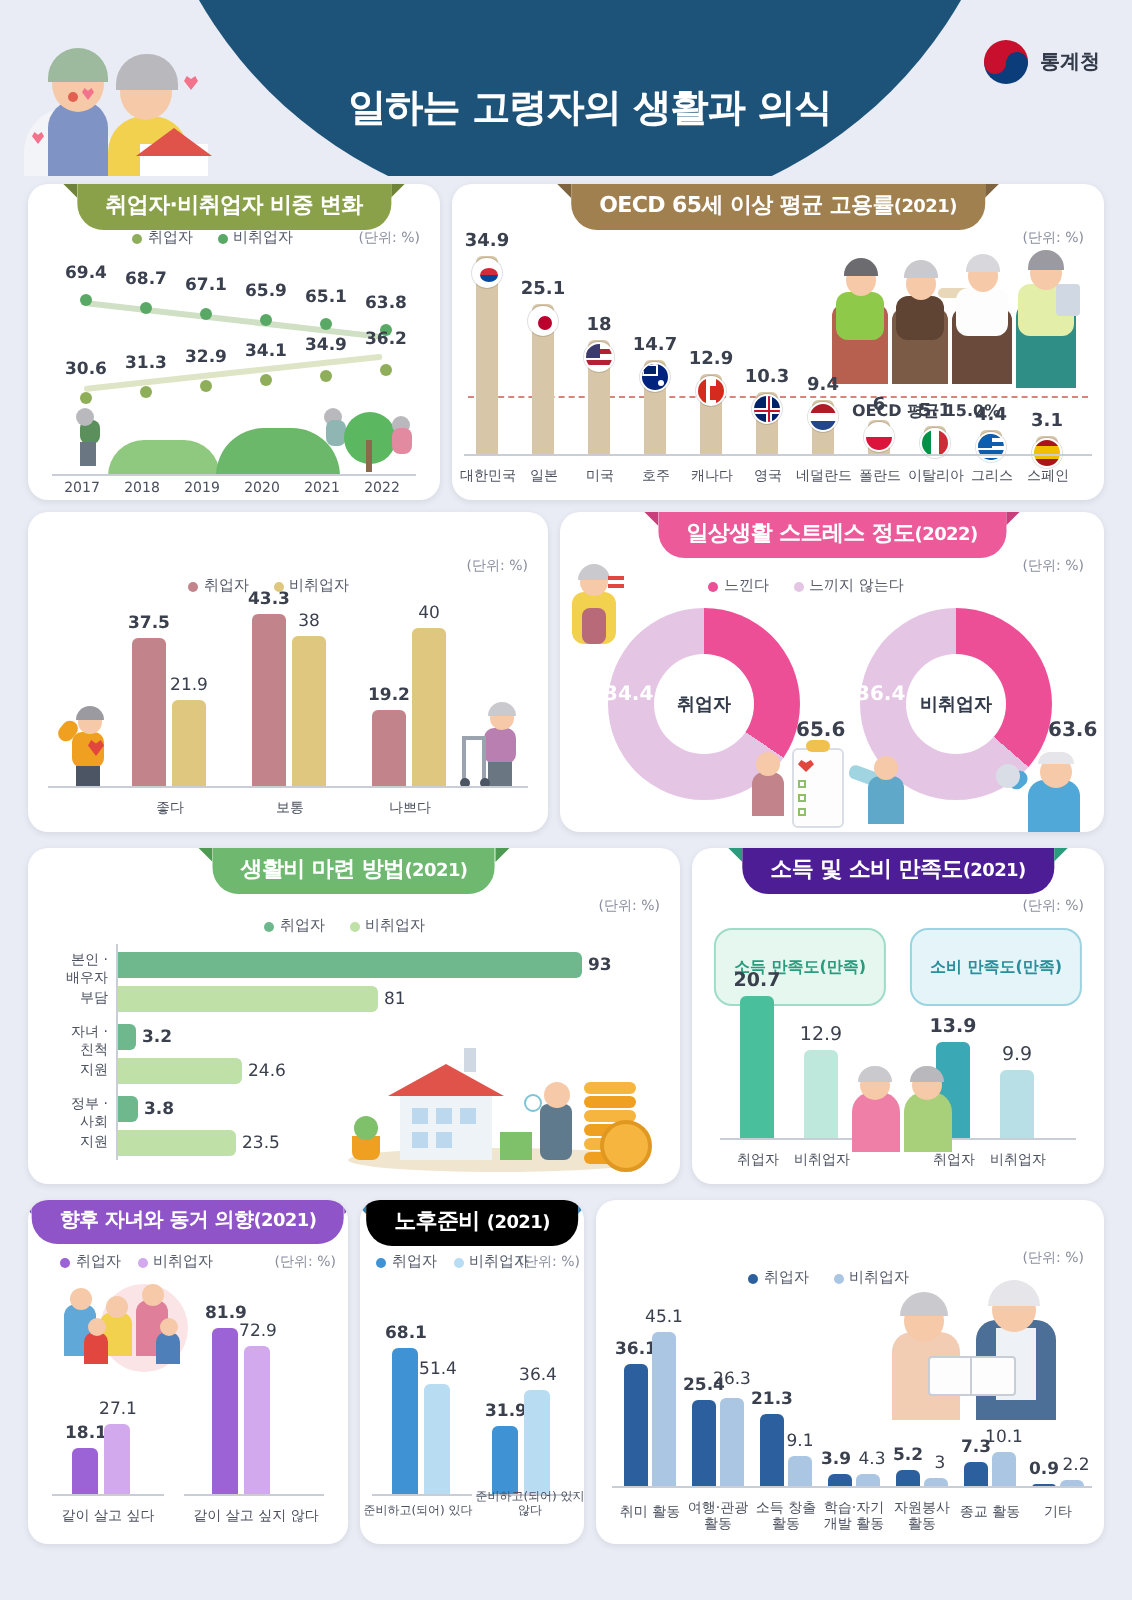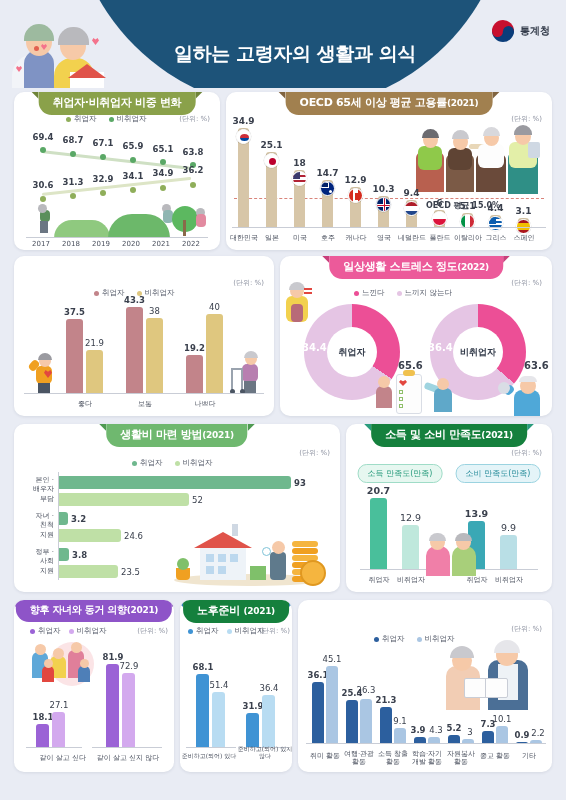--- a/index.html
+++ b/index.html
@@ -107,38 +107,38 @@
 
   
   #c5 { left:14px; top:424px; width:326px; height:168px; }
   #c5 .ribbon { background:#6fb86f; }
   #c5 .ribbon::before, #c5 .ribbon::after { background:#4f9a52; clip-path: polygon(0 0,100% 0,100% 100%); }
   #c5 .ribbon::after { clip-path: polygon(0 0,100% 0,0 100%); }
   .hlabel { position:absolute; font-size:7px; color:#4a505e; text-align:right; line-height:1.35; width:36px; }
 
   
   #c6 { left:346px; top:424px; width:206px; height:168px; }
-  #c6 .ribbon { background:#15803d; }
+  #c6 .ribbon { background:#4c1d95; }
   #c6 .ribbon::before, #c6 .ribbon::after { background:#2a9c7d; clip-path: polygon(0 0,100% 0,100% 100%); }
   #c6 .ribbon::after { clip-path: polygon(0 0,100% 0,0 100%); }
   .subpanel { position:absolute; top:28px; height:130px; background:#fff;
     border-radius:8px; }
   .chip { position:absolute; top:6px; left:50%; transform:translateX(-50%);
-    padding:3px 9px; border-radius:9px; font-size:8px; font-weight:normal;
+    padding:13px 9px; border-radius:9px; font-size:8px; font-weight:bold;
     white-space:nowrap; }
 
   
   #c7 { left:14px; top:600px; width:160px; height:172px; }
   #c7 .ribbon { background:#8e54c8; }
   #c7 .ribbon::before, #c7 .ribbon::after { background:#7038ac; clip-path: polygon(0 0,100% 0,100% 100%); }
   #c7 .ribbon::after { clip-path: polygon(0 0,100% 0,0 100%); }
 
   
   #c8 { left:180px; top:600px; width:112px; height:172px; }
-  #c8 .ribbon { background:#15803d; }
+  #c8 .ribbon { background:#000000; }
   #c8 .ribbon::before, #c8 .ribbon::after { background:#2f7fb4; clip-path: polygon(0 0,100% 0,100% 100%); }
   #c8 .ribbon::after { clip-path: polygon(0 0,100% 0,0 100%); }
 
   
   #c9 { left:298px; top:600px; width:254px; height:172px; }
   #c9 .ribbon { background:#214a7a; }
   #c9 .ribbon::before, #c9 .ribbon::after { background:#15314f; clip-path: polygon(0 0,100% 0,100% 100%); }
   #c9 .ribbon::after { clip-path: polygon(0 0,100% 0,0 100%); }
 
   
@@ -485,21 +485,21 @@
   <div class="axis" style="left:44px; top:48px; width:1px; height:108px;"></div>
 
   <div class="hlabel" style="left:4px; top:52px;">
     <div>본인 ·</div>
     <div>배우자</div>
     <div>부담</div>
   </div>
   <div class="hbar" style="left:45px; top:52px; width:232px; height:13px; background:#6fb88e;"></div>
   <div class="vnum b" style="left:280px; top:54px; width:30px; text-align:left;">93</div>
   <div class="hbar" style="left:45px; top:69px; width:130px; height:13px; background:#bfe0a6;"></div>
-  <div class="vnum" style="left:178px; top:71px; width:30px; text-align:left;">52</div>
+  <div class="vnum" style="left:178px; top:71px; width:30px; text-align:left;">81</div>
 
   <div class="hlabel" style="left:4px; top:88px;">
     <div>자녀 ·</div>
     <div>친척</div>
     <div>지원</div>
   </div>
   <div class="hbar" style="left:45px; top:88px; width:9px; height:13px; background:#6fb88e;"></div>
   <div class="vnum b" style="left:57px; top:90px; width:30px; text-align:left;">3.2</div>
   <div class="hbar" style="left:45px; top:105px; width:62px; height:13px; background:#bfe0a6;"></div>
   <div class="vnum" style="left:110px; top:107px; width:30px; text-align:left;">24.6</div>
@@ -613,21 +613,21 @@
   <div class="bar" style="left:38px; bottom:24px; height:36px; width:13px; background:#d3a9ee;"></div>
   <div class="vnum" style="left:31px; bottom:62px; width:28px;">27.1</div>
 
   <div class="bar" style="left:92px; bottom:24px; height:84px; width:13px; background:#9b63d6;"></div>
   <div class="vnum b" style="left:85px; bottom:110px; width:28px;">81.9</div>
   <div class="bar" style="left:108px; bottom:24px; height:75px; width:13px; background:#d3a9ee;"></div>
   <div class="vnum" style="left:101px; bottom:101px; width:28px;">72.9</div>
 
   <div class="axis" style="left:12px; bottom:24px; width:56px; height:1px;"></div>
   <div class="axis" style="left:78px; bottom:24px; width:70px; height:1px;"></div>
-  <div class="vlabel" style="left:8px; bottom:10px; width:64px;text-align:right;">같이 살고 싶다</div>
+  <div class="vlabel" style="left:8px; bottom:10px; width:64px;">같이 살고 싶다</div>
   <div class="vlabel" style="left:76px; bottom:10px; width:76px;">같이 살고 싶지 않다</div>
 </div>
 
 <div class="card" id="c8">
   <div class="ribbon">
     <span>노후준비</span> <span class="yr">(2021)</span>
   </div>
   <div class="unit" style="top:26px; right:2px;">(단위: %)</div>
   <div class="legend" style="left:8px; top:26px; gap:8px;">
     <i>

